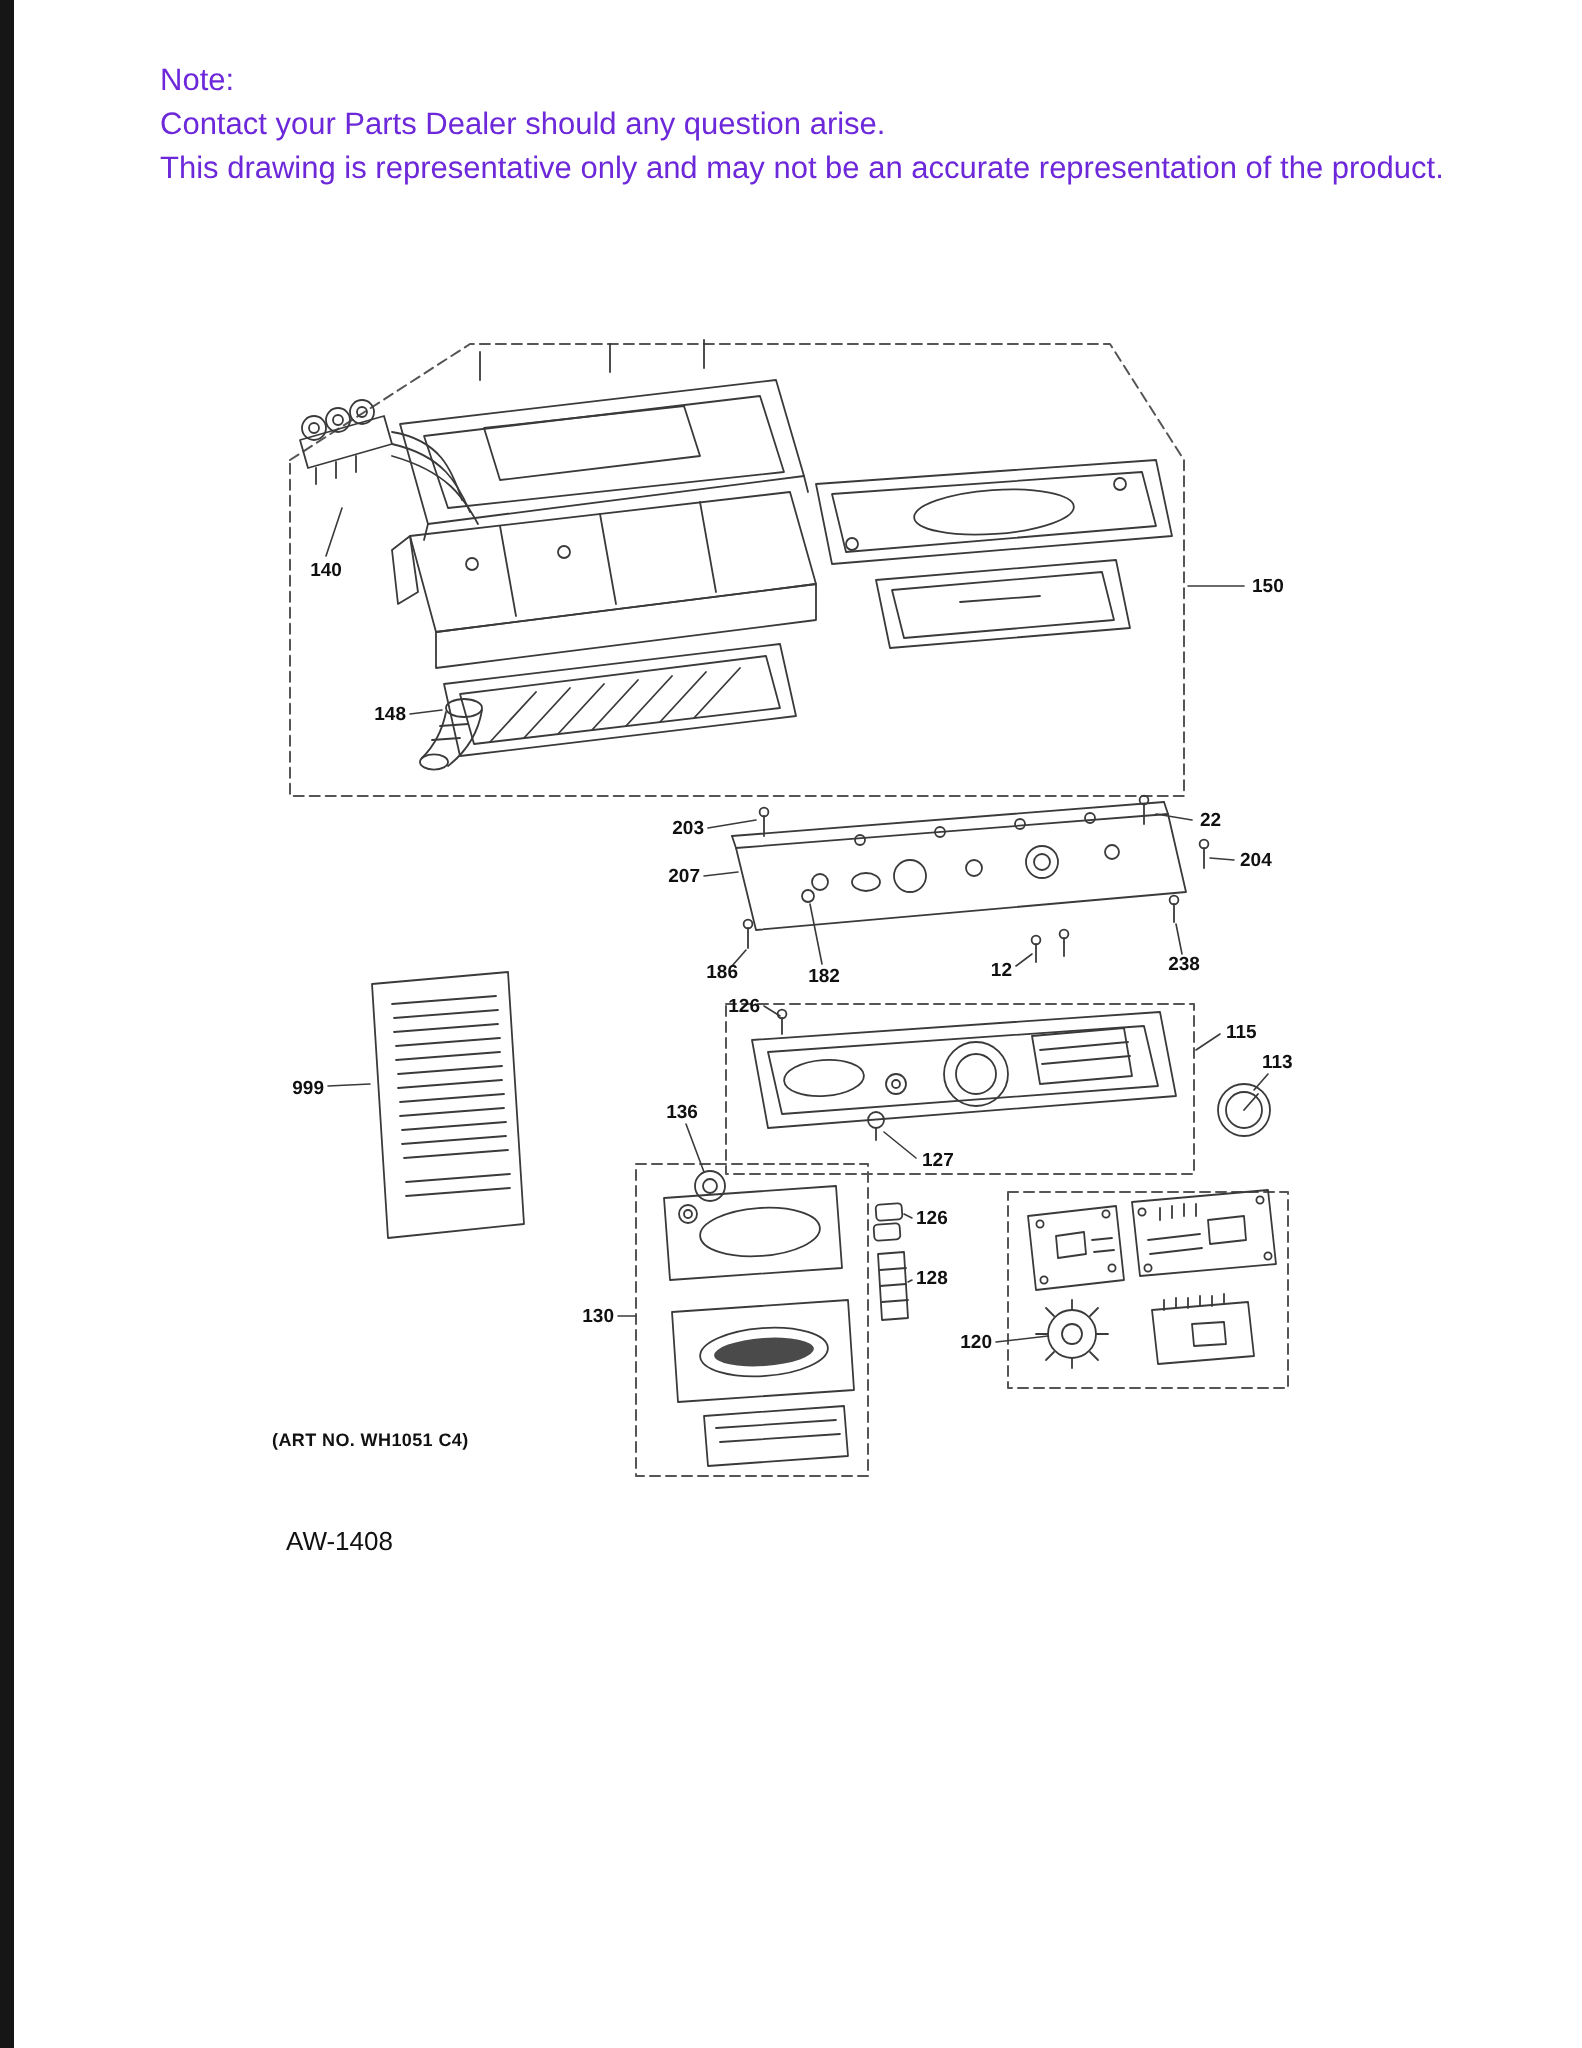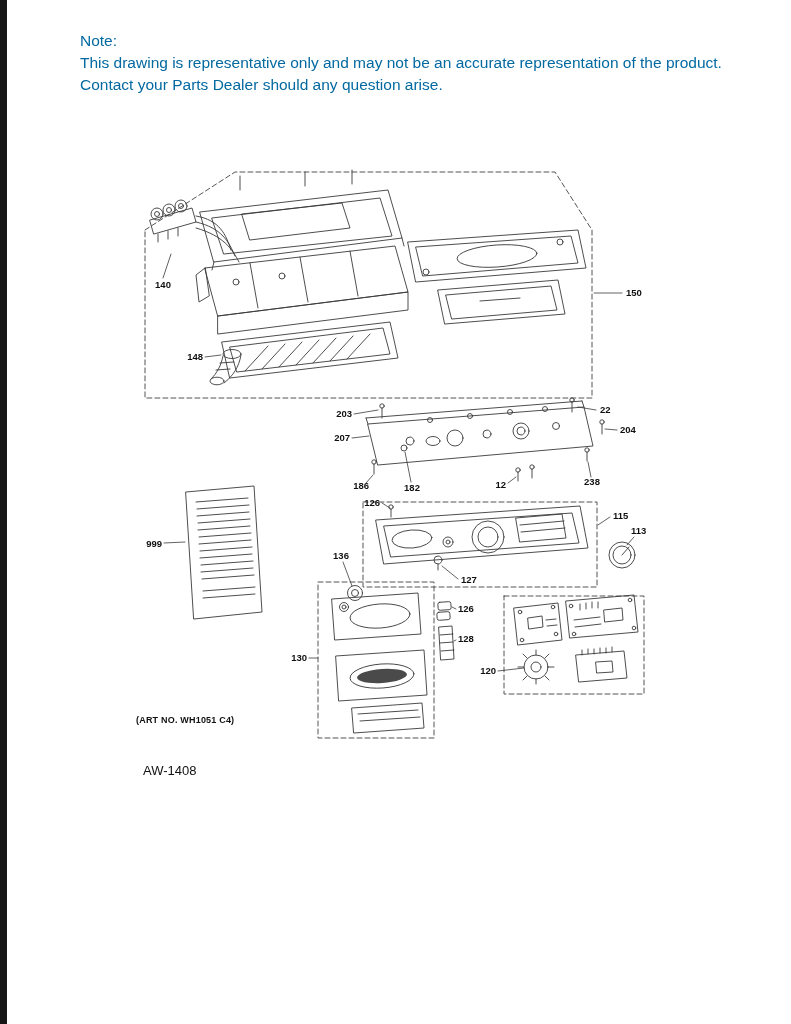--- a/index.html
+++ b/index.html
@@ -12,21 +12,21 @@
     font-family: "Liberation Sans", sans-serif;
     color: #111;
   }
   .edge-strip {
     position: absolute; left: 0; top: 0;
     width: 7px; height: 1024px;
     background: #161616;
   }
   .note {
     position: absolute; left: 80px; top: 30px; width: 672px;
-    font-size: 15.5px; line-height: 22px; color: #0369a1;
+    font-size: 15.5px; line-height: 22px; color: #6d28d9;
   }
   .note .note-title { margin-bottom: 0; }
   .diagram { position: absolute; left: 0; top: 150px; }
   .art-no {
     position: absolute; left: 136px; top: 715px;
     font-size: 9px; font-weight: bold; letter-spacing: 0.2px; color: #111; text-align: center;
   }
   .drawing-code {
     position: absolute; left: 143px; top: 763px;
     font-size: 13px; color: #111;
@@ -38,22 +38,22 @@
     fill: #101010; stroke: none;
   }
 </style>
 </head>
 <body>
 
 <div class="edge-strip"></div>
 
 <div class="note">
   <div class="note-title">Note:</div>
+  <div class="note-line">Contact your Parts Dealer should any question arise.</div>
   <div class="note-line">This drawing is representative only and may not be an accurate representation of the product.</div>
-  <div class="note-line">Contact your Parts Dealer should any question arise.</div>
 </div>
 
 <svg class="diagram" width="791" height="680" viewBox="0 0 791 680">
   <g fill="none" stroke="#3a3a3a" stroke-width="0.9" stroke-linecap="round" stroke-linejoin="round">
 
     <polygon class="dash" points="145,80 235,22 555,22 592,80 592,248 145,248"></polygon>
 
     <g>
       <line x1="240" y1="26" x2="240" y2="40"></line>
       <line x1="305" y1="22" x2="305" y2="36"></line>

